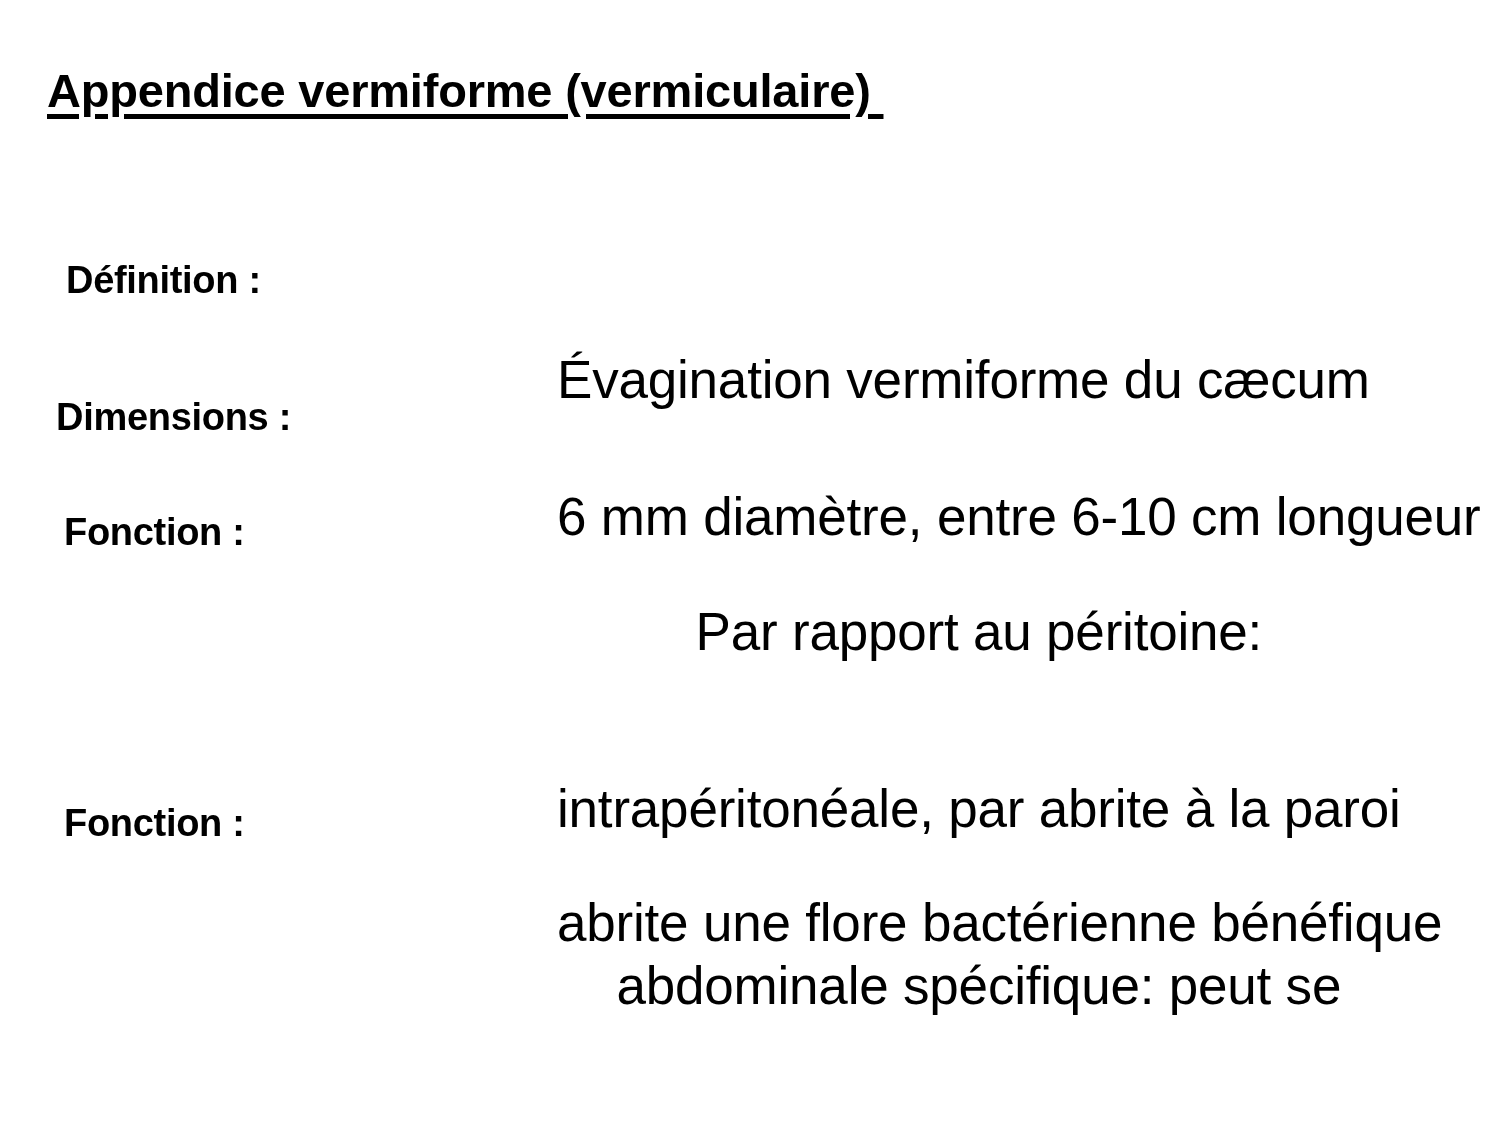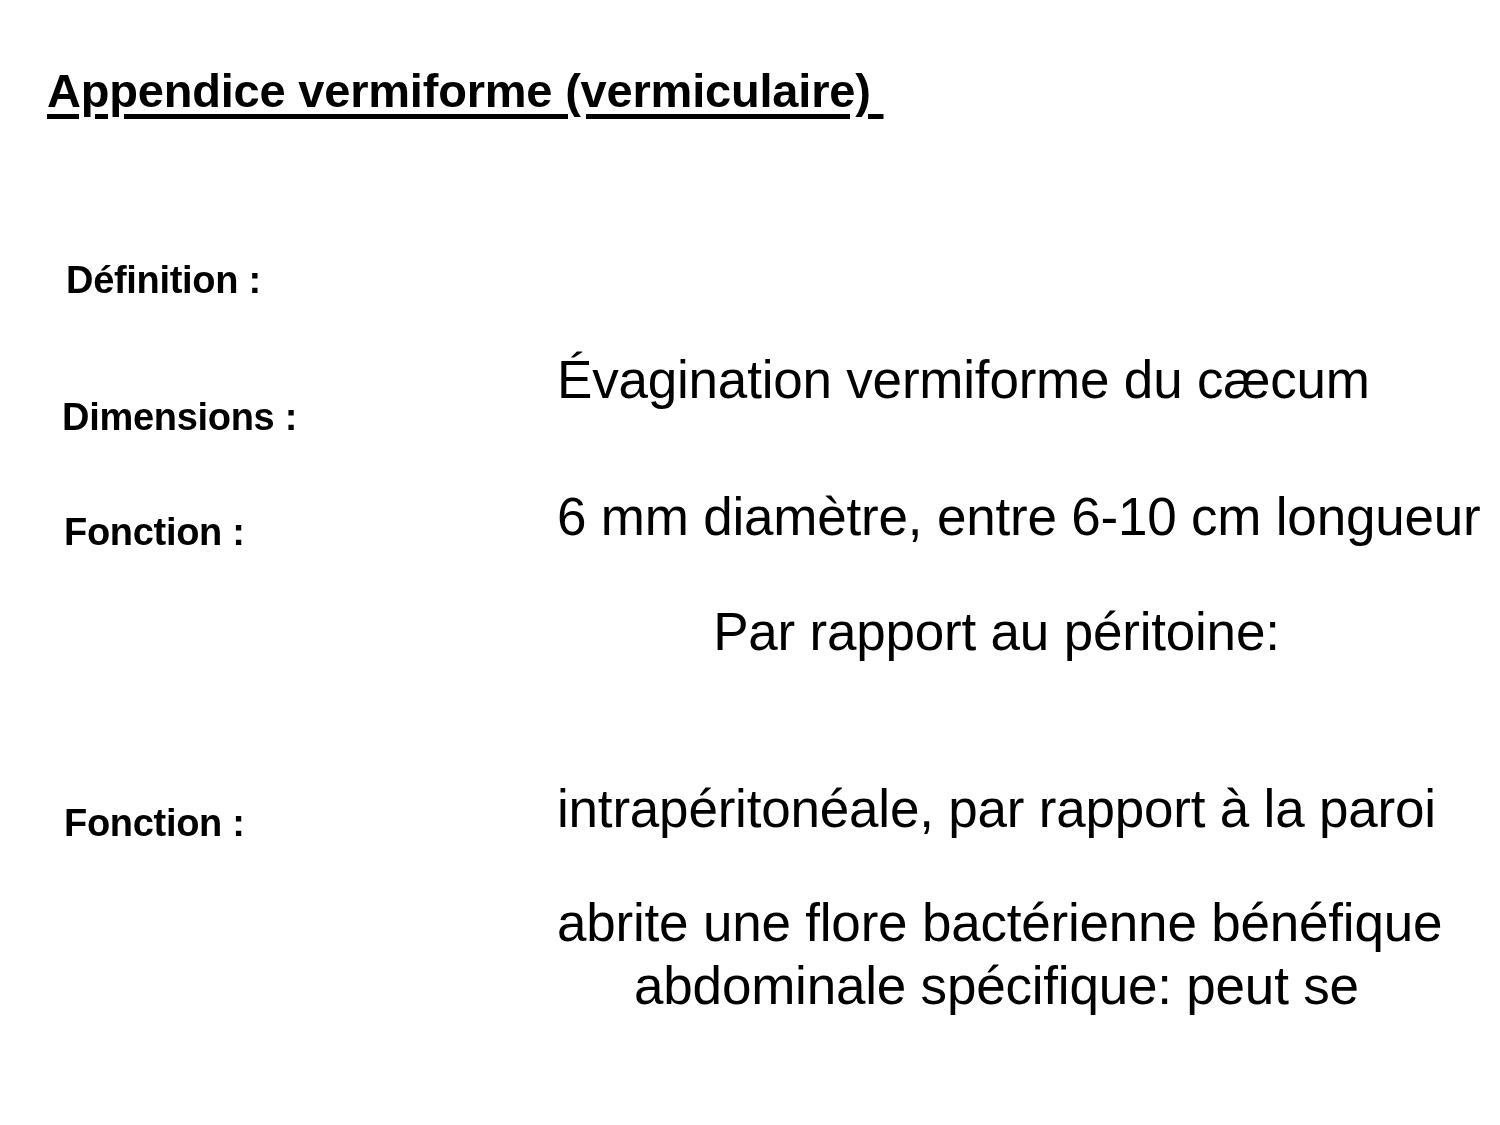--- a/index.html
+++ b/index.html
@@ -82,21 +82,21 @@
     display: block;
     white-space: pre;
     text-align: center;
   }
 
   
   .row-definition  { top: 232px; }
   .row-definition  .row-label { left: 66px; }
 
   .row-dimensions  { top: 369px; }
-  .row-dimensions  .row-label { left: 62px; }
+  .row-dimensions  .row-label { left: 56px; }
 
   .row-situation   { top: 484px; }
   .row-situation   .row-label { left: 64px; }
 
   .row-fonction    { top: 775px; }
   .row-fonction    .row-label { left: 64px; }
 </style>
 </head>
 <body>
 
@@ -117,21 +117,21 @@
       <div class="row-label">Dimensions :</div>
       <div class="row-value">
         <span class="vline">6 mm diamètre, entre 6-10 cm longueur</span>
       </div>
     </div>
 
     <div class="row row-situation">
       <div class="row-label">Fonction :</div>
       <div class="row-value">
         <span class="vline">Par rapport au péritoine:</span>
-        <span class="vline">intrapéritonéale, par rapport à la paroi</span>
+        <span class="vline">intrapéritonéale, par abrite à la paroi</span>
         <span class="vline">abdominale spécifique: peut se</span>
         
       </div>
     </div>
 
     <div class="row row-fonction">
       <div class="row-label">Fonction :</div>
       <div class="row-value">
         <span class="vline">abrite une flore bactérienne bénéfique</span>
         

